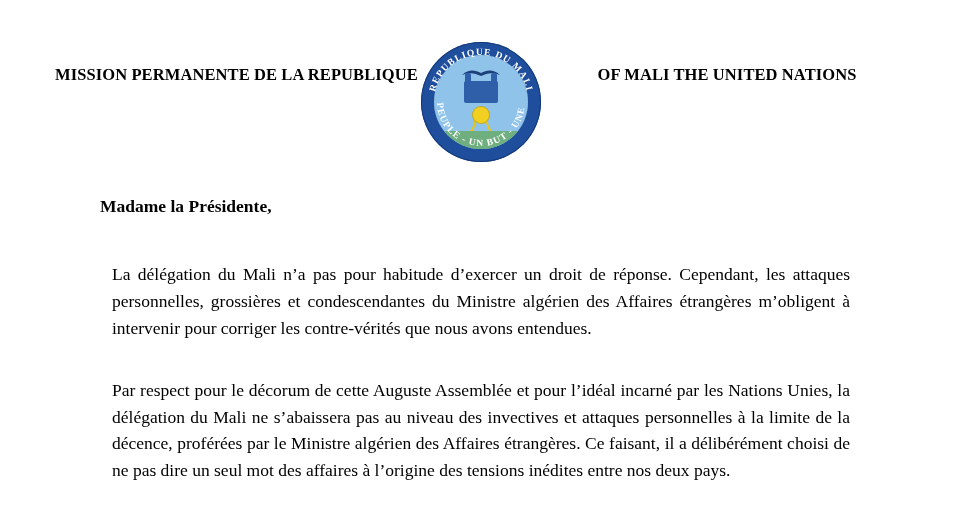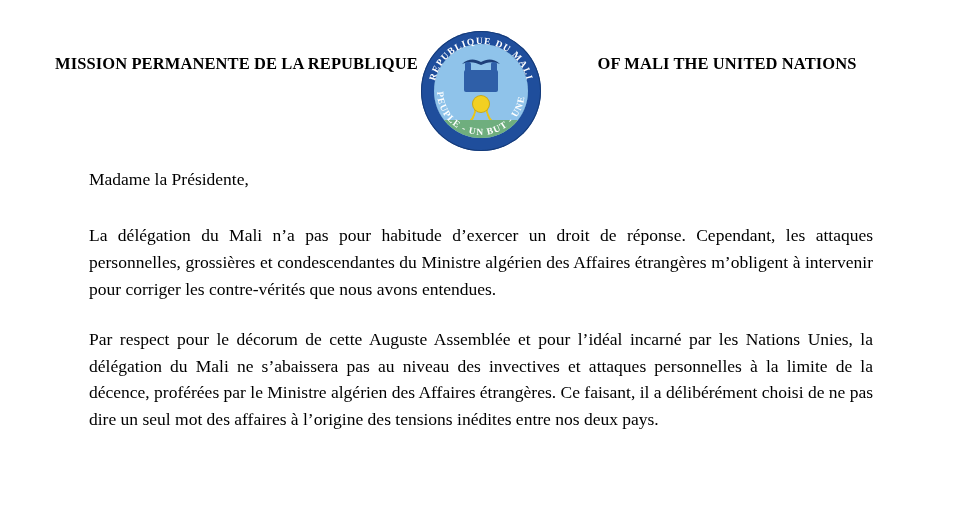--- a/index.html
+++ b/index.html
@@ -12,21 +12,21 @@
     background: #ffffff;
     font-family: "Liberation Serif", serif;
     color: #000000;
     overflow: hidden;
   }
   .page {
     position: relative;
     width: 962px;
     height: 510px;
     box-sizing: border-box;
-    padding: 5px;
+    padding: 16px;
   }
 
   
   .letterhead {
     display: flex;
     align-items: flex-start;
     justify-content: center;
     padding-top: 26px;
   }
   .lh-left, .lh-right {
@@ -150,35 +150,35 @@
   }
 
   
   .doc-title {
     text-align: center;
     font-weight: bold;
     font-size: 18px;
     margin-top: 30px;
   }
   .salutation {
-    margin-top: 16px;
+    margin-top: 32px;
     padding-left: 84px;
-    font-weight: normal;
+    font-weight: bold;
     font-size: 17.5px;
     line-height: 1.45;
   }
   .body-text {
     padding: 0 84px 0 84px;
     font-size: 17.5px;
     line-height: 1.52;
     text-align: justify;
     text-justify: inter-word;
   }
   .body-text p {
-    margin: 0;
+    margin: 12px;
     padding-top: 24px;
   }
   .body-text p.first { padding-top: 30px; }
 </style>
 </head>
 <body>
 
 <div class="page">
 
   <div class="letterhead">

